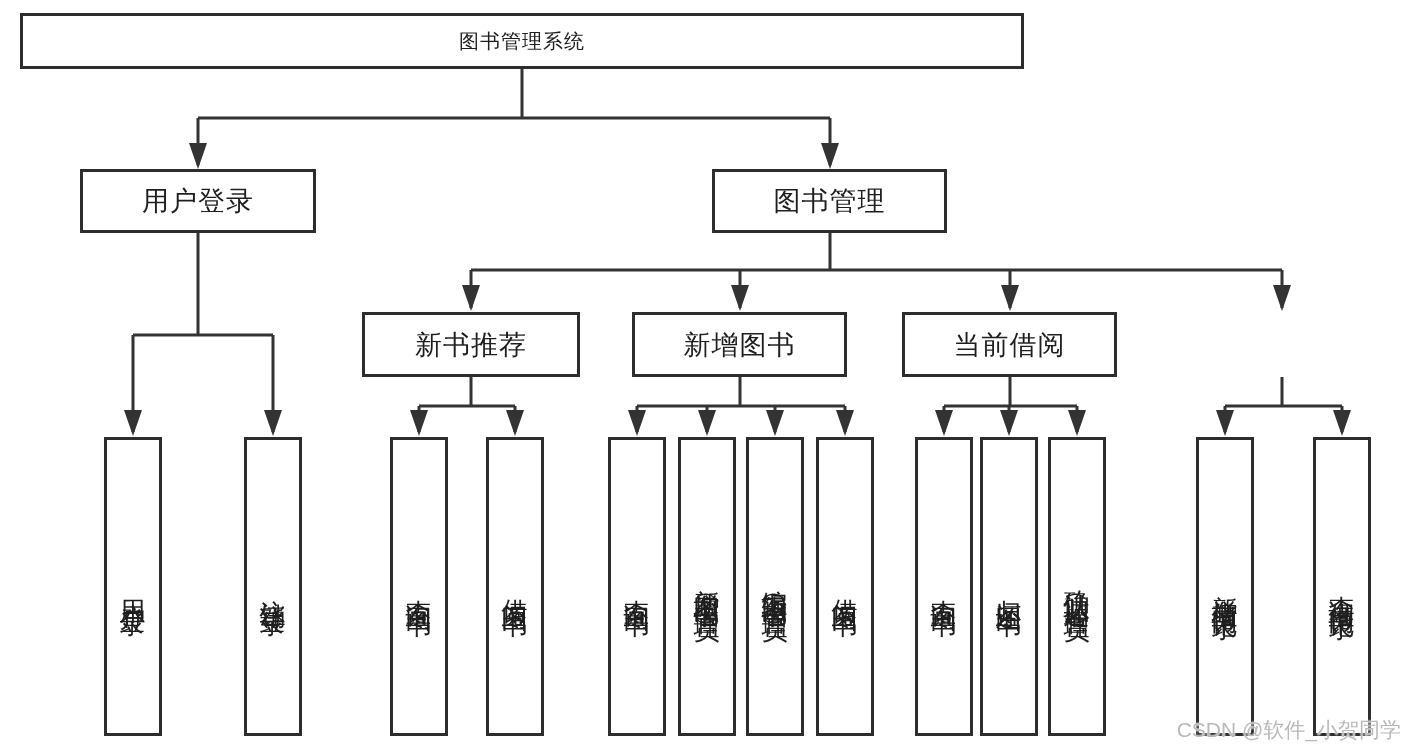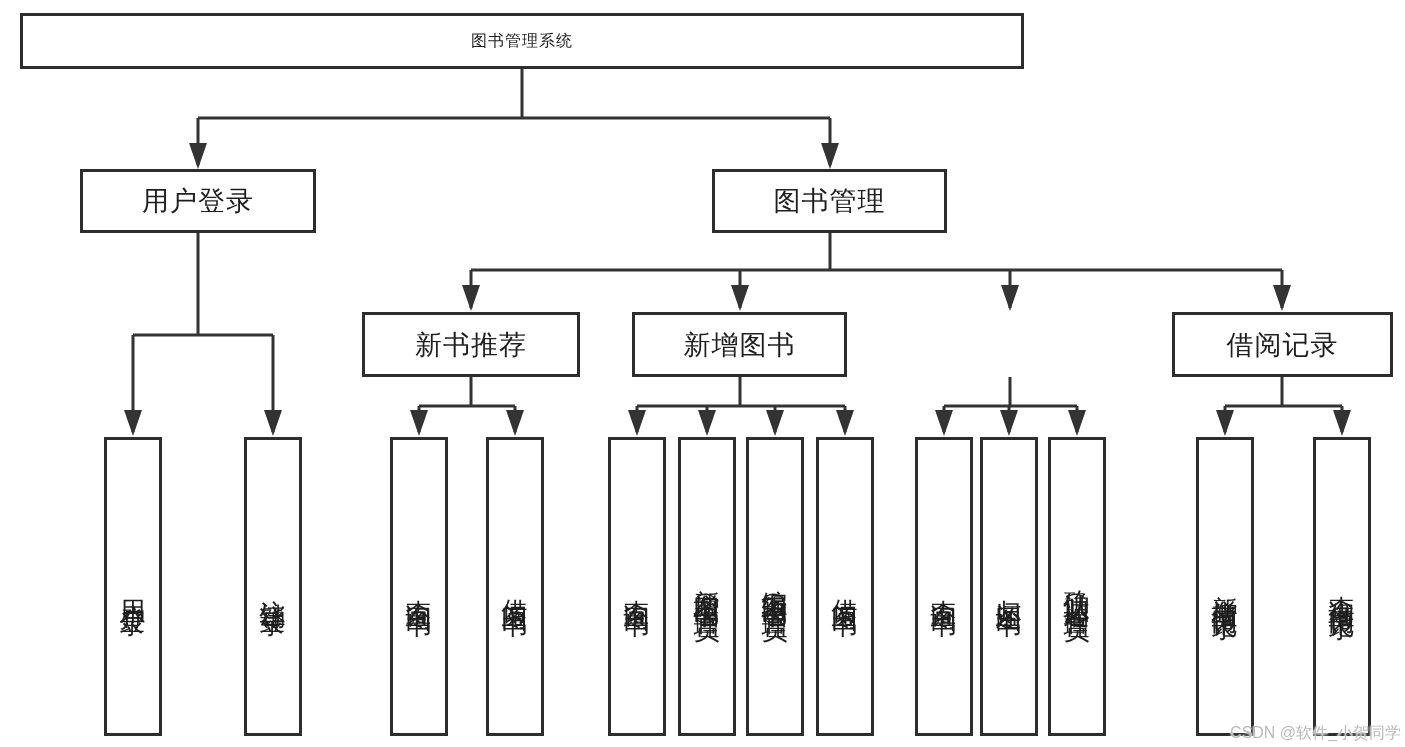--- a/index.html
+++ b/index.html
@@ -28,34 +28,34 @@
     border:3px solid var(--box-border);
     display:flex;align-items:center;justify-content:center;
     z-index:1;
   }
   .h-label{
     font-size:27px;
     letter-spacing:1px;
     color:var(--text);
     white-space:nowrap;
   }
-  .root .h-label{font-size:16px;}
+  .root .h-label{font-size:20px;}
   .leaf{top:437px;width:58px;height:299px;}
   .v-label{
     writing-mode:vertical-rl;
     text-orientation:mixed;
     font-size:26px;
     letter-spacing:4px;
     color:var(--text);
     line-height:1;
   }
   .watermark{
     position:absolute;
     right:4px;bottom:3px;
-    font-size:16px;
+    font-size:21px;
     color:var(--watermark);
     text-shadow:0 0 2px #fff,0 1px 2px rgba(255,255,255,.9);
     z-index:5;
     white-space:nowrap;
   }
 </style>
 </head>
 <body>
 
 <div class="stage">
@@ -103,22 +103,22 @@
   <div class="node" style="left:362px;top:312px;width:218px;height:65px">
     <span class="h-label">新书推荐</span>
   </div>
 
   <div class="node" style="left:712px;top:169px;width:235px;height:64px">
     <span class="h-label">图书管理</span>
   </div>
   <div class="node" style="left:632px;top:312px;width:215px;height:65px">
     <span class="h-label">新增图书</span>
   </div>
-  <div class="node" style="left:1172px;top:312px;width:221px;height:65px">
-    <span class="h-label">借阅记录</span>
+  <div class="node" style="left:902px;top:312px;width:215px;height:65px">
+    <span class="h-label">当前借阅</span>
   </div>
 
   <div class="node leaf" style="left:104px">
     <span class="v-label">用户登录</span>
   </div>
   <div class="node leaf" style="left:244px">
     <span class="v-label">注销登录</span>
   </div>
 
   <div class="node leaf" style="left:390px">

